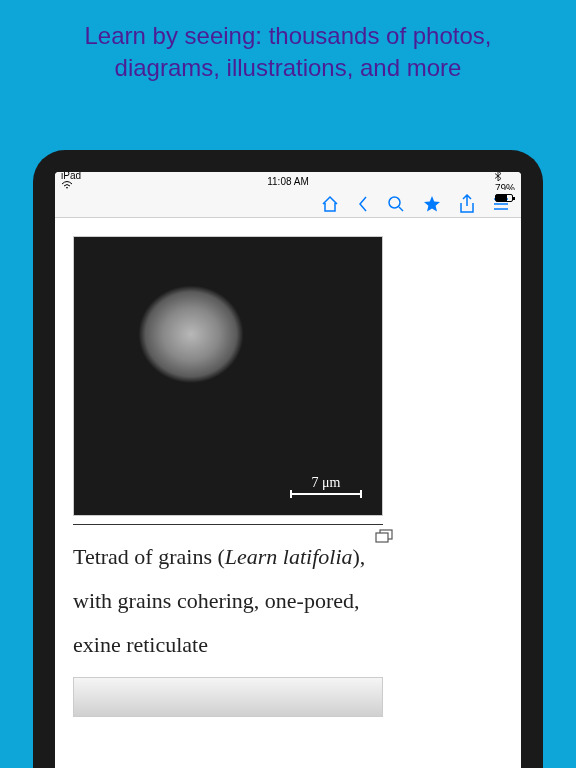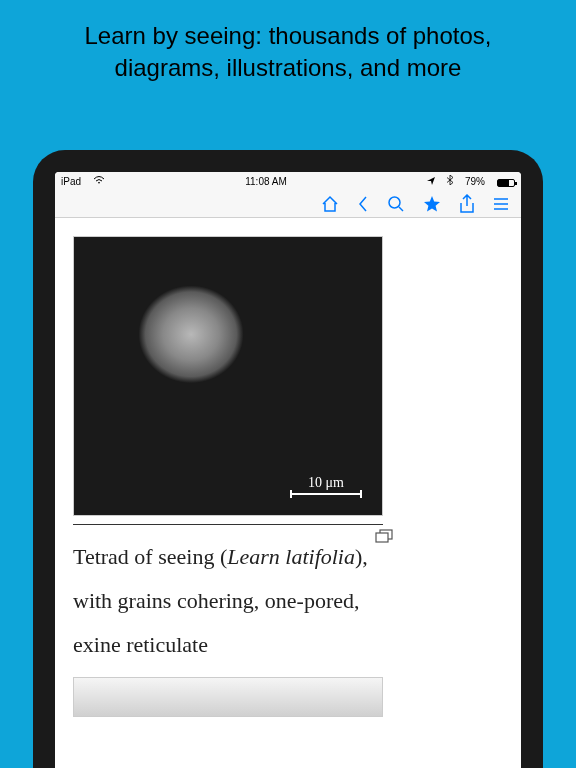--- a/index.html
+++ b/index.html
@@ -4,21 +4,21 @@
 <style>
   * { margin: 0; padding: 0; box-sizing: border-box; }
   body {
     width: 576px;
     height: 768px;
     background: #0ea5d9;
     font-family: -apple-system, "Helvetica Neue", Arial, sans-serif;
     overflow: hidden;
   }
   .promo-text {
-    color: #000000;
+    color: #4c1d95;
     text-align: center;
     font-size: 24px;
     font-weight: 300;
     padding: 20px 30px 10px;
     line-height: 1.35;
   }
   .device {
     position: absolute;
     left: 50%;
     transform: translateX(-50%);
@@ -43,22 +43,23 @@
     background: #f7f7f7;
     display: flex;
     align-items: center;
     justify-content: space-between;
     font-size: 10px;
     color: #000;
     padding: 0 6px;
   }
   .status-left, .status-right {
     display: flex;
-    align-items: flex-end;
-    gap: 12px;
+    align-items: flex-start;
+    gap: 0;
+    flex-direction: column;
   }
   .status-center { font-weight: 500; }
   .wifi { font-size: 10px; }
   .batt {
     width: 18px; height: 8px; border: 1px solid #000; border-radius: 2px;
     position: relative;
   }
   .batt::after {
     content: ""; position: absolute; right: -3px; top: 2px;
     width: 1.5px; height: 3px; background: #000;
@@ -216,31 +217,31 @@
       <span class="tb-icon">
         <svg width="16" height="14" viewBox="0 0 16 14">
             <path d="M1 2 H15 M1 7 H15 M1 12 H15"></path>
           </svg>
       </span>
     </div>
 
     <div class="content">
       <div class="sem-image">
         <div class="scale-bar">
-          <div class="label">10 μm</div>
+          <div class="label">7 μm</div>
           <div class="bar"></div>
         </div>
       </div>
       <hr class="sep">
       <span class="popup-icon">
         <svg width="18" height="14" viewBox="0 0 18 14">
             <rect x="5" y="1" width="12" height="9"></rect>
             <rect x="1" y="4" width="12" height="9" fill="#fff"></rect>
           </svg>
       </span>
       <div class="caption">
-        <span>Tetrad of seeing (</span><span class="italic">Learn latifolia</span><span>), with grains cohering, one-pored, exine reticulate</span>
+        <span>Tetrad of grains (</span><span class="italic">Learn latifolia</span><span>), with grains cohering, one-pored, exine reticulate</span>
       </div>
       <div class="second-image"></div>
     </div>
 
   </div>
 </div>
 
 </body></html>

